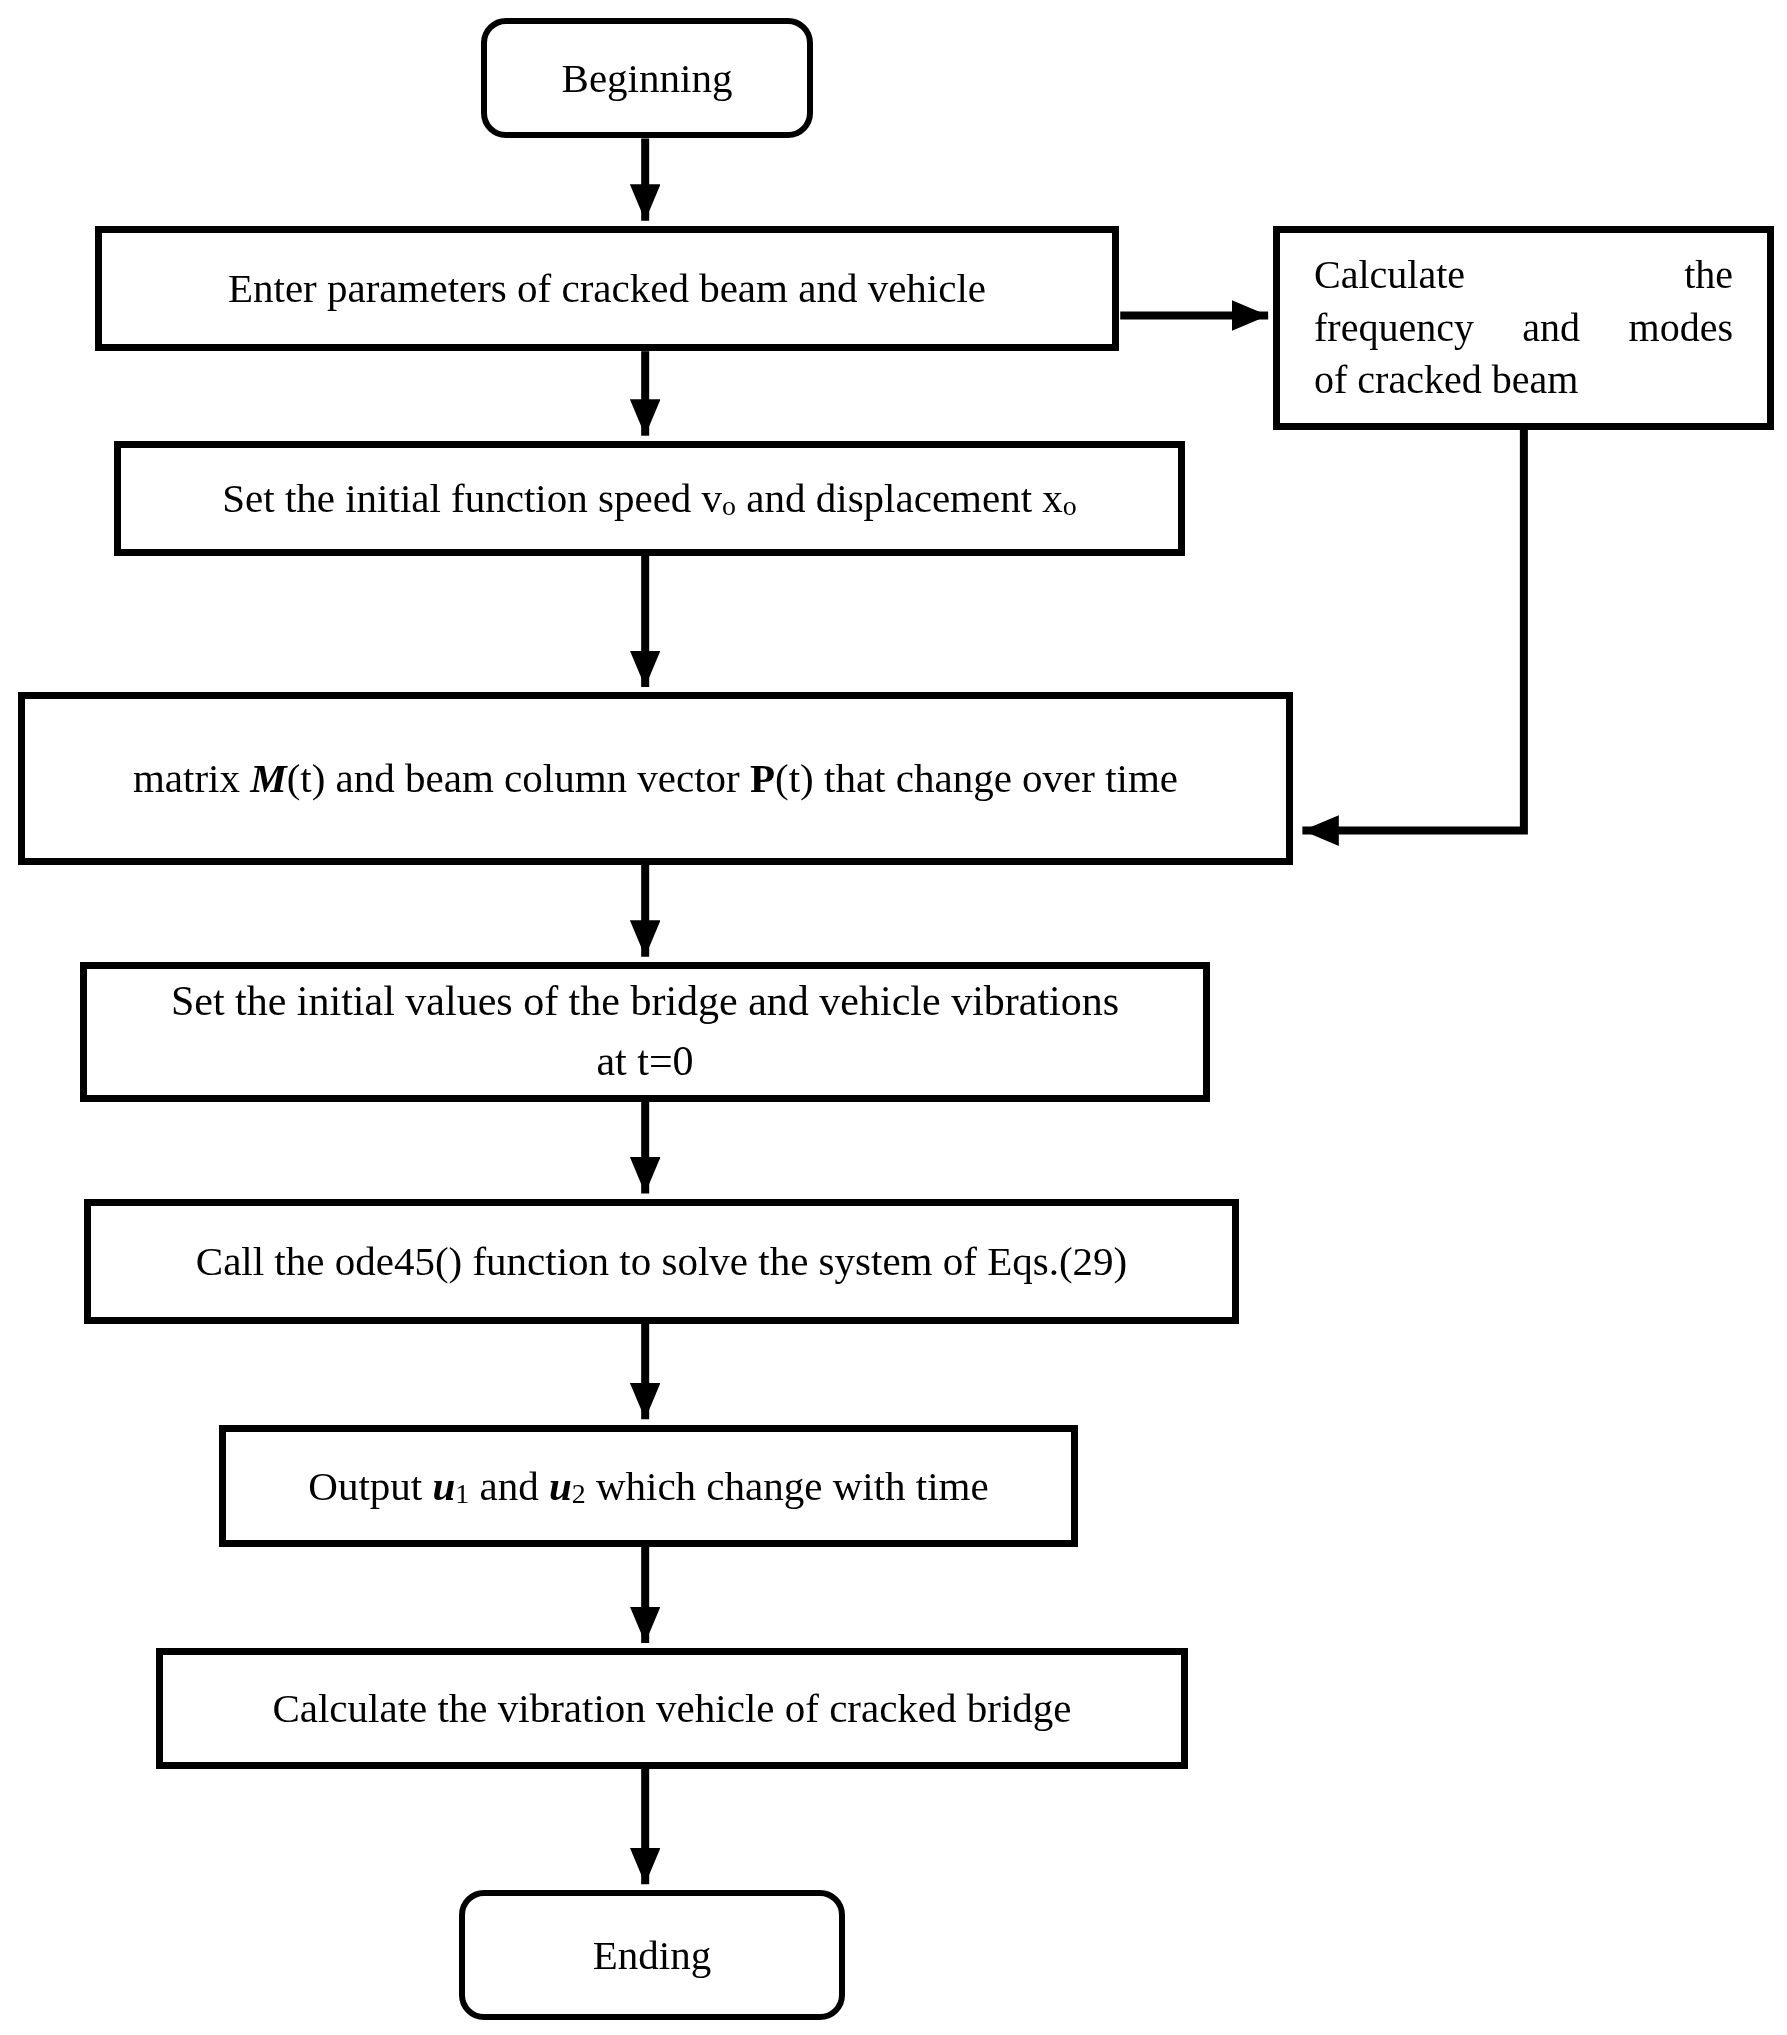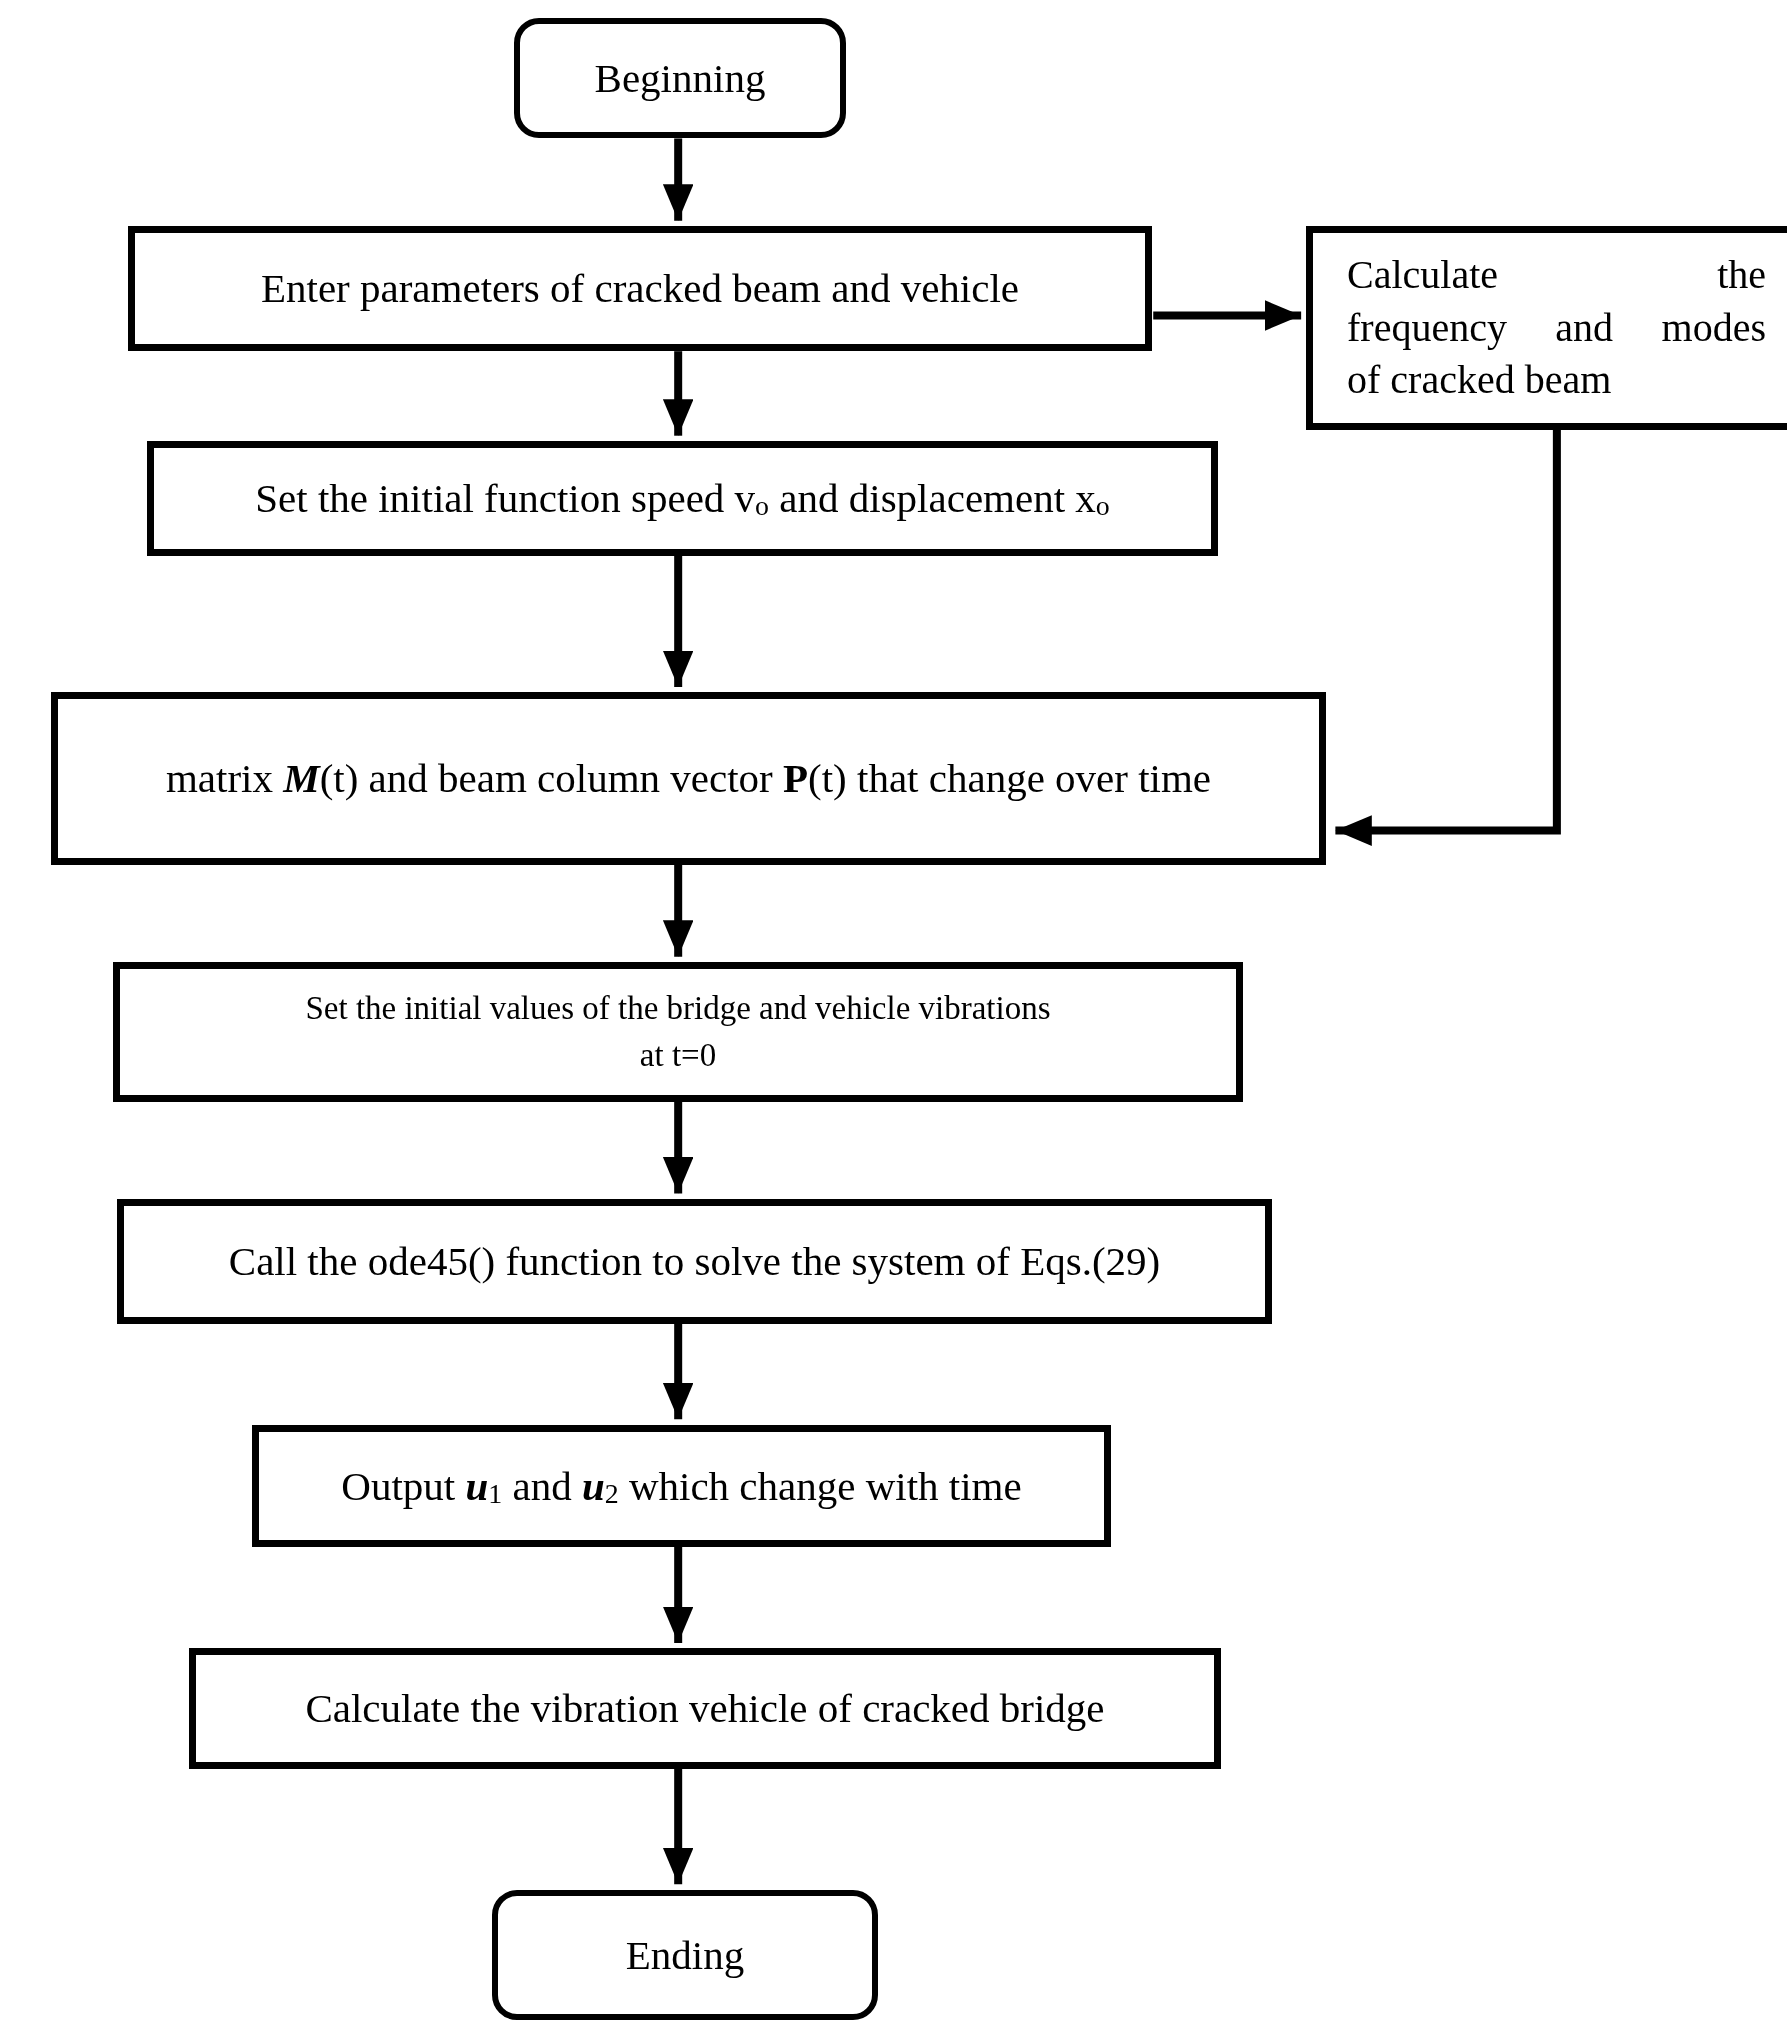--- a/index.html
+++ b/index.html
@@ -2,21 +2,20 @@
 <html style="font-size:11.7px"><head>
 <meta charset="utf-8">
 <style>
   html,body{margin:0;padding:0;background:#ffffff;}
   .canvas{
     position:relative;
     width:1550px;height:2035px;
     background:#ffffff;
     font-family:"Liberation Serif","DejaVu Serif",serif;
     color:#000;
-    margin-left:33px;
   }
   .connectors{position:absolute;left:0;top:0;pointer-events:none;}
   .node{
     position:absolute;box-sizing:border-box;
     border:7.3px solid #000;background:#fff;
     display:flex;flex-direction:column;align-items:center;justify-content:center;
     text-align:center;
     font-size:41px;line-height:1.42;
   }
   .node .ln{white-space:nowrap;}
@@ -24,21 +23,21 @@
   
   .n-beginning{left:481px;top:18px;width:332px;height:120px;}
   .n-enter{left:95px;top:226px;width:1024px;height:125px;}
   .n-calc{left:1273px;top:226px;width:501px;height:204px;
           align-items:stretch;text-align:left;padding:0 34px;
           font-size:40px;line-height:1.32;}
   .n-calc .ln{text-align:justify;text-align-last:justify;white-space:normal;}
   .n-calc .ln-last{text-align-last:left;}
   .n-speed{left:114px;top:441px;width:1071px;height:115px;}
   .n-generate{left:18px;top:692px;width:1275px;height:173px;}
-  .n-initvals{left:80px;top:962px;width:1130px;height:140px;font-size:33px;}
+  .n-initvals{left:80px;top:962px;width:1130px;height:140px;font-size:42px;}
   .n-ode{left:84px;top:1199px;width:1155px;height:125px;}
   .n-output{left:219px;top:1425px;width:859px;height:122px;}
   .n-response{left:156px;top:1648px;width:1032px;height:121px;}
   .n-ending{left:459px;top:1890px;width:386px;height:130px;}
   
   .bi{font-weight:700;font-style:italic;}
   .bd{font-weight:700;}
   .sb{font-size:0.68em;vertical-align:-0.12em;}
 </style>
 </head>

